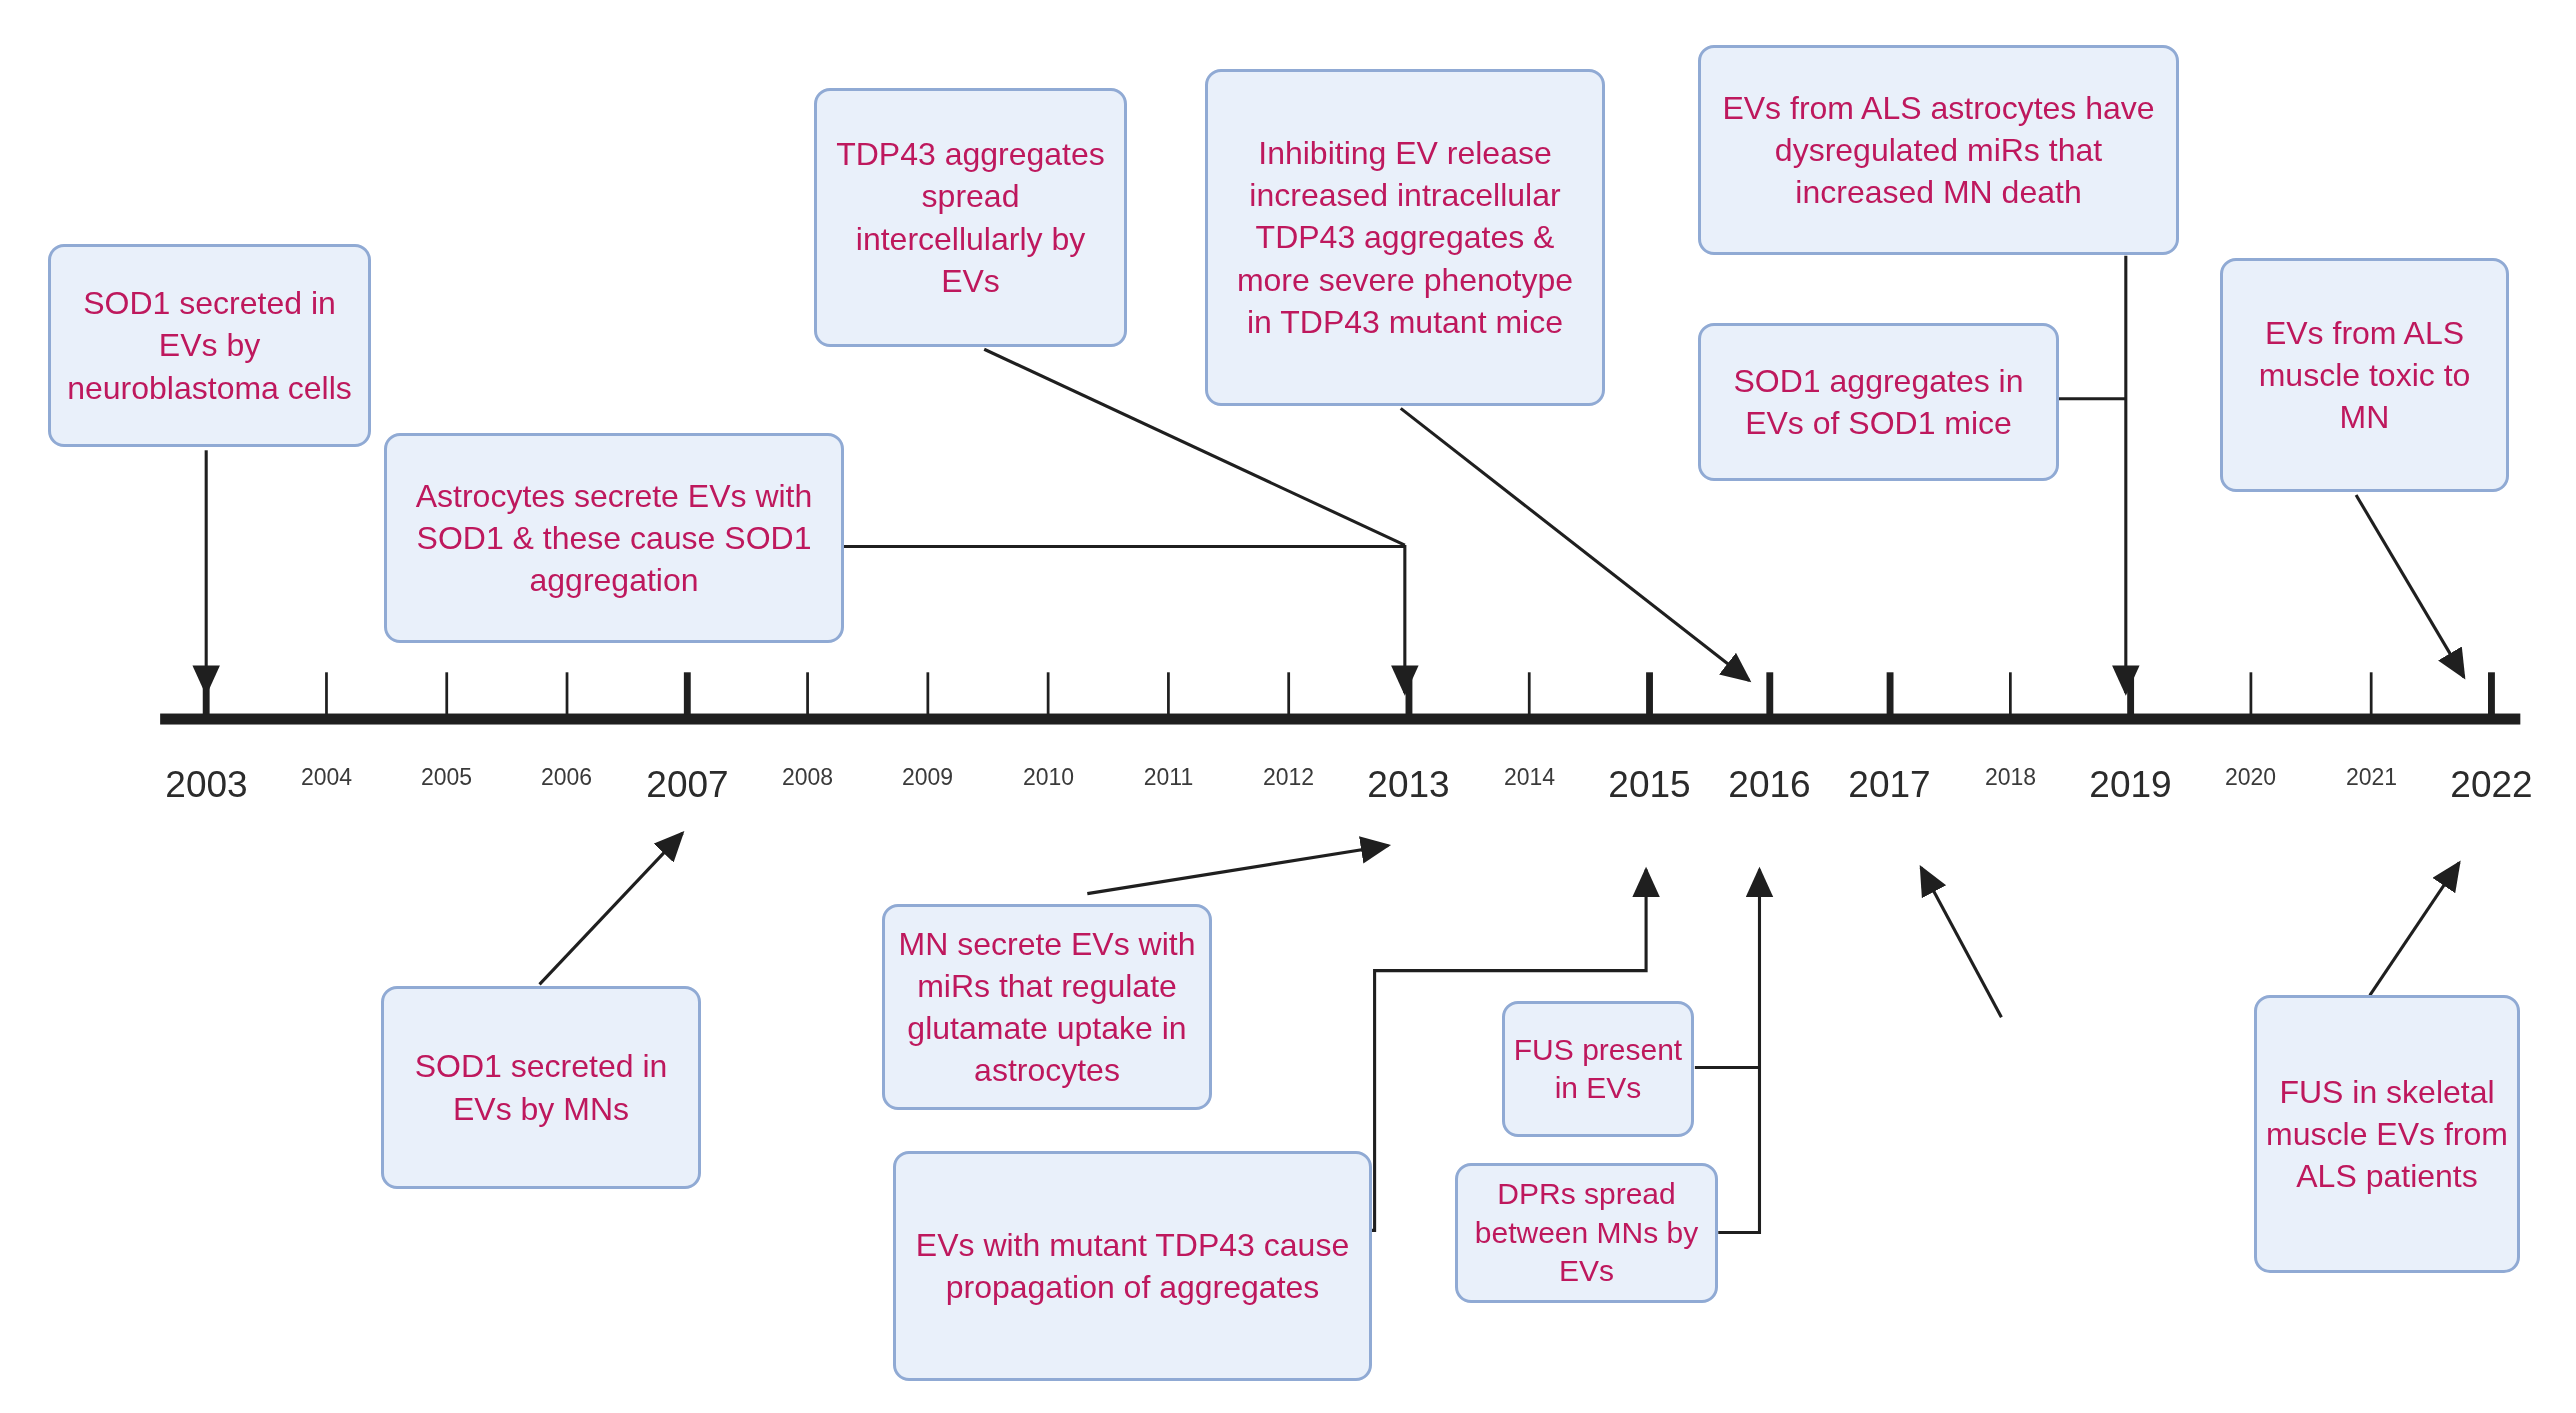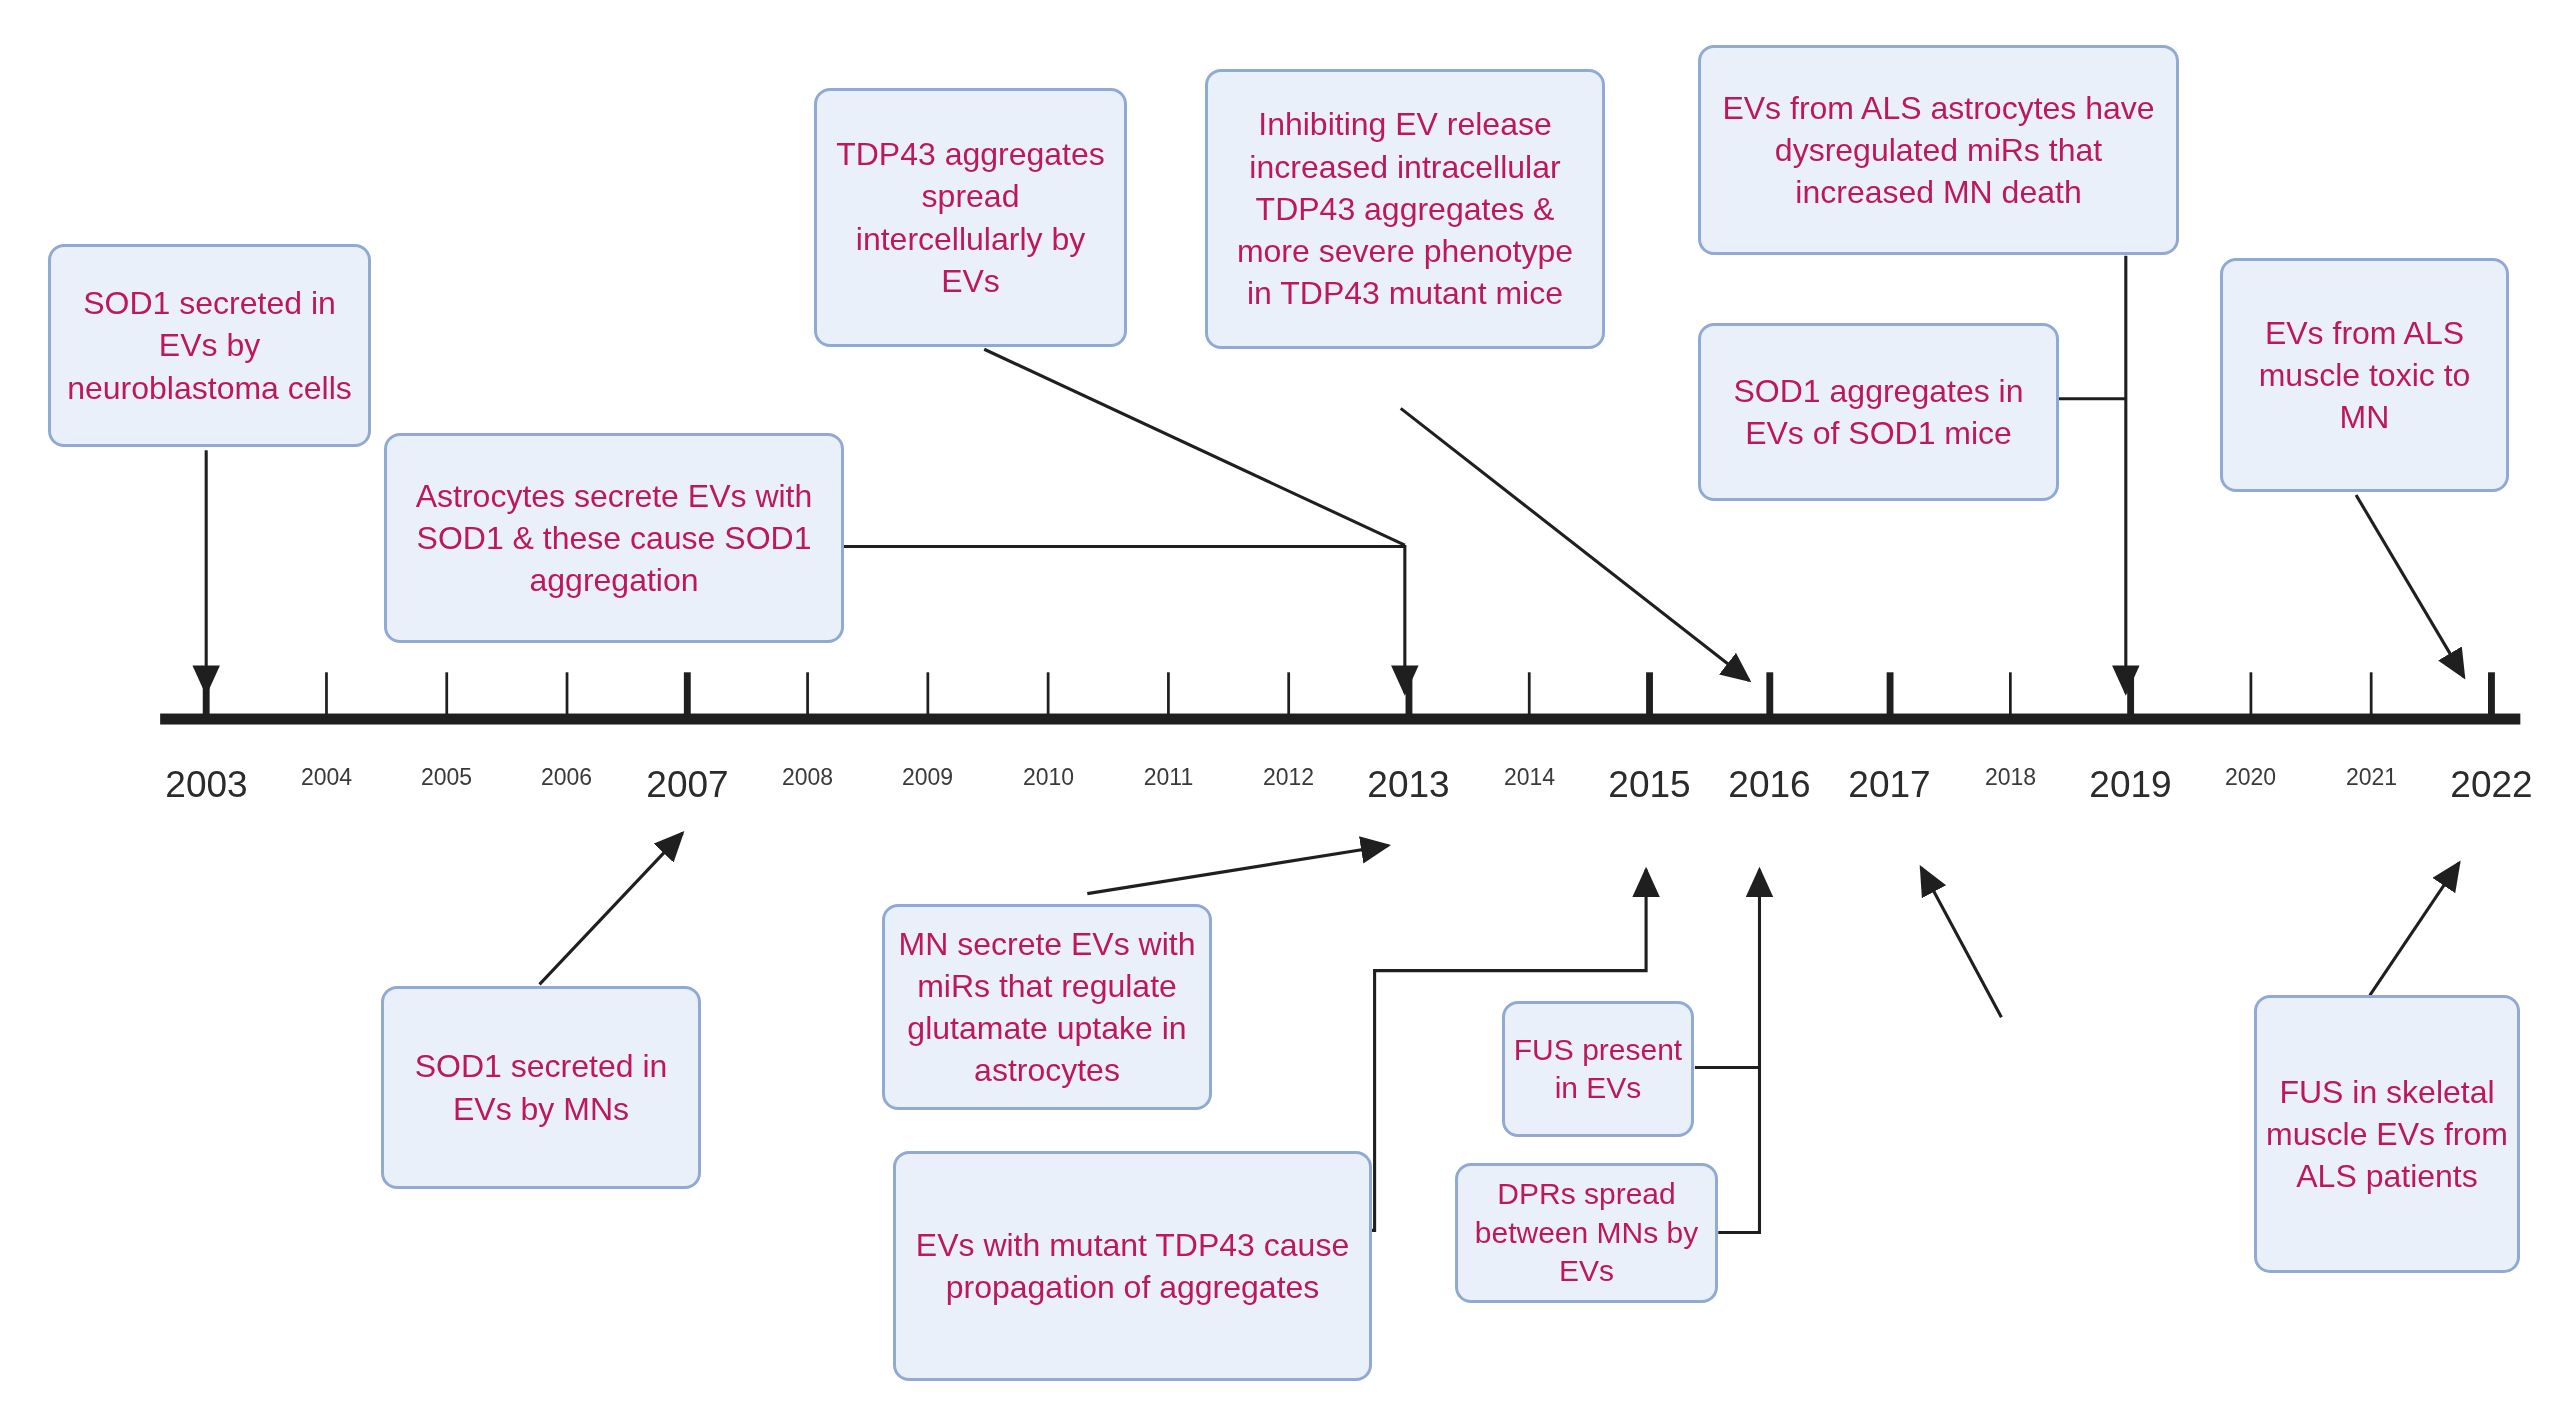--- a/index.html
+++ b/index.html
@@ -120,29 +120,29 @@
   </div>
 
   <div class="box" style="left:384px;top:433px;width:460px;height:210px">
     <span>Astrocytes secrete EVs with SOD1 &amp; these cause SOD1 aggregation</span>
   </div>
 
   <div class="box" style="left:814px;top:88px;width:313px;height:259px">
     <span>TDP43 aggregates spread intercellularly by EVs</span>
   </div>
 
-  <div class="box" style="left:1205px;top:69px;width:400px;height:280px">
+  <div class="box" style="left:1205px;top:69px;width:400px;height:337px">
     <span>Inhibiting EV release increased intracellular TDP43 aggregates &amp; more severe phenotype in TDP43 mutant mice</span>
   </div>
 
   <div class="box" style="left:1698px;top:45px;width:481px;height:210px">
     <span>EVs from ALS astrocytes have dysregulated miRs that increased MN death</span>
   </div>
 
-  <div class="box" style="left:1698px;top:323px;width:361px;height:178px;padding:4.1px 9.6px">
+  <div class="box" style="left:1698px;top:323px;width:361px;height:158px;padding:4.1px 9.6px">
     <span>SOD1 aggregates in EVs of SOD1 mice</span>
   </div>
 
   <div class="box" style="left:2220px;top:258px;width:289px;height:234px">
     <span>EVs from ALS muscle toxic to MN</span>
   </div>
 
   <div class="box" style="left:381px;top:986px;width:320px;height:203px">
     <span>SOD1 secreted in EVs by MNs</span>
   </div>

